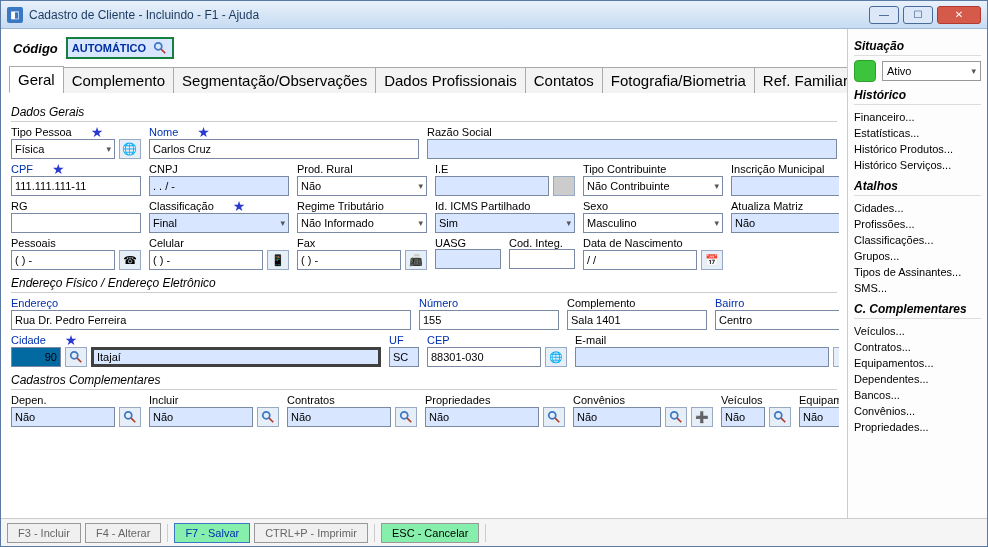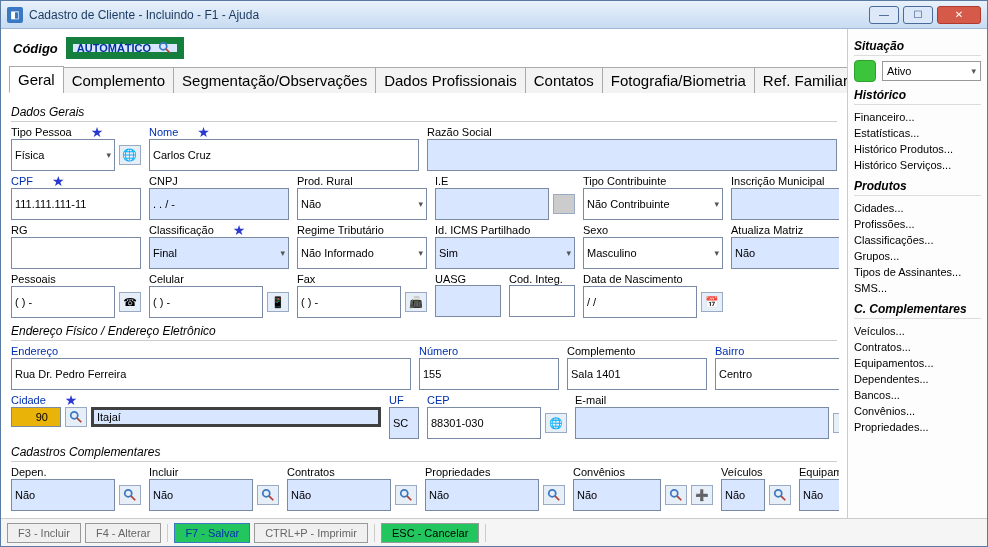--- a/index.html
+++ b/index.html
@@ -9,55 +9,55 @@
   .titlebar .app-icon { width: 16px; height: 16px; background: #3b78c4; margin-right: 6px; display: inline-flex; align-items: center; justify-content: center; color: #fff; font-size: 10px; border-radius: 2px; }
   .titlebar .title { flex: 1; color: #1b3a5f; font-weight: normal; font-size: 12px; }
   .titlebar .win-controls { display: flex; gap: 4px; }
   .titlebar .win-btn { width: 30px; height: 18px; border: 1px solid #4a6a9a; border-radius: 3px; display: flex; align-items: center; justify-content: center; font-size: 10px; color: #2a4a7a; background: #dce8f7; cursor: pointer; }
   .titlebar .win-btn.close { background: #d65a4a; color: #fff; border-color: #b03a2e; width: 44px; }
   .body { flex: 1; display: flex; overflow: hidden; }
   .main { flex: 1; padding: 4px 8px 0 8px; display: flex; flex-direction: column; overflow: hidden; }
   .sidebar { width: 140px; border-left: 1px solid #ccc; padding: 4px 6px; background: #fdfdfd; overflow-y: auto; }
   .code-row { display: flex; align-items: center; gap: 8px; padding: 4px 0 6px 4px; }
   .code-row .lbl { font-weight: bold; font-style: italic; font-size: 13px; }
-  .code-input-wrap { display: flex; align-items: center; border: 7px solid #15803d; background: #d8e6ff; height: 22px; padding: 0 4px; gap: 6px; }
+  .code-input-wrap { display: flex; align-items: center; border: 2px solid #15803d; background: #d8e6ff; height: 22px; padding: 0 4px; gap: 6px; }
   .code-input-wrap span { color: #0030a0; font-weight: bold; }
   .mag { width: 16px; height: 16px; display: inline-flex; align-items: center; justify-content: center; }
   .tabs { display: flex; border-bottom: 1px solid #aaa; align-items: flex-end; gap: 0; position: relative; }
   .tab { padding: 4px 8px; border: 1px solid #aaa; border-bottom: none; background: #f3f3f3; cursor: pointer; font-size: 15px; white-space: nowrap; position: relative; top: 1px; margin-right: -1px; }
   .tab.active { background: #fff; border-bottom: 1px solid #fff; }
   .content { flex: 1; overflow-y: auto; padding: 6px 2px; }
   .section-title { font-weight: normal; font-style: italic; font-size: 12px; margin: 6px 0 4px 0; border-bottom: 1px solid #ccc; padding-bottom: 2px; }
   .grid { display: grid; grid-template-columns: 130px 140px 130px 140px 140px 130px; gap: 4px 8px; align-items: start; }
   .field { display: flex; flex-direction: column; gap: 1px; }
   .field label { font-size: 11px; color: #000; display: flex; align-items: center; gap: 19px; }
   .field label.req { color: #0030b0; }
   .star { color: #2a3ad0; font-size: 14px; line-height: 10px; }
-  .field .control { height: 32px; border: 1px solid #7a8aa4; background: #fff; padding: 0 3px; display: flex; align-items: center; }
+  .field .control { height: 20px; border: 1px solid #7a8aa4; background: #fff; padding: 0 3px; display: flex; align-items: center; }
   .field .control.blue { background: #d8e6ff; }
   .field .control.select::after { content: "▾"; margin-left: auto; font-size: 9px; color: #555; }
   .field .row { display: flex; gap: 4px; align-items: center; }
   .icon-btn { width: 22px; height: 20px; border: 1px solid #9aaac4; background: #e6eef8; display: flex; align-items: center; justify-content: center; cursor: pointer; }
   .addr-grid { display: grid; grid-template-columns: 400px 140px 140px 140px; gap: 4px 8px; }
   .city-row { display: grid; grid-template-columns: 370px 30px 140px 280px; gap: 4px 8px; }
   .comp-grid { display: grid; grid-template-columns: 130px 130px 130px 140px 140px 70px 86px; gap: 4px 8px; }
   .footer { height: 28px; border-top: 1px solid #ccc; background: #f5f5f5; display: flex; align-items: center; padding: 0 6px; gap: 4px; }
   .footer .btn { height: 20px; padding: 0 10px; border: 1px solid #999; background: #f0f0f0; color: #666; cursor: pointer; font-size: 11px; display: flex; align-items: center; }
-  .footer .btn.enabled { color: #000; background: #22c55e; }
+  .footer .btn.enabled { color: #000; background: #86efac; }
   .footer .sep { width: 1px; height: 18px; background: #ccc; margin: 0 2px; }
   .sidebar h4 { font-weight: bold; font-style: italic; font-size: 12px; margin: 6px 0 4px 0; border-bottom: 1px solid #ddd; padding-bottom: 2px; }
   .status-row { display: flex; align-items: center; gap: 6px; margin-bottom: 6px; }
   .status-dot { width: 22px; height: 22px; background: #3cc43c; border: 1px solid #2aa32a; border-radius: 4px; }
   .status-select { flex: 1; height: 20px; border: 1px solid #999; display: flex; align-items: center; padding: 0 4px; background: #fff; }
   .status-select::after { content: "▾"; margin-left: auto; font-size: 9px; color: #555; }
   .sidebar a { display: block; color: #000; text-decoration: none; padding: 2px 0; cursor: pointer; }
   .small-icon { font-size: 12px; }
   svg.mag-svg { width: 14px; height: 14px; }
   .city-inner { display: flex; gap: 4px; }
-  .city-code { width: 50px; height: 20px; border: 1px solid #7a8aa4; background: #eab308; display: flex; align-items: center; justify-content: flex-end; padding: 0 12px; }
+  .city-code { width: 50px; height: 20px; border: 1px solid #7a8aa4; background: #0369a1; display: flex; align-items: center; justify-content: flex-end; padding: 0 3px; }
   .city-name { flex: 1; height: 20px; border: 3px solid #404040; background: #d8e6ff; display: flex; align-items: center; padding: 0 3px; }
 </style>
 </head>
 <body>
 
 <div class="window">
   <div class="titlebar">
     <span class="app-icon">◧</span>
     <span class="title">Cadastro de Cliente - Incluindo - F1 - Ajuda</span>
     <div class="win-controls">
@@ -454,21 +454,21 @@
         <div class="status-dot"></div>
         <div class="status-select">
             <span>Ativo</span>
           </div>
       </div>
       <h4>Histórico</h4>
       <a>Financeiro...</a>
       <a>Estatísticas...</a>
       <a>Histórico Produtos...</a>
       <a>Histórico Serviços...</a>
-      <h4>Produtos</h4>
+      <h4>Atalhos</h4>
       <a>Cidades...</a>
       <a>Profissões...</a>
       <a>Classificações...</a>
       <a>Grupos...</a>
       <a>Tipos de Assinantes...</a>
       <a>SMS...</a>
       <h4>C. Complementares</h4>
       <a>Veículos...</a>
       <a>Contratos...</a>
       <a>Equipamentos...</a>

